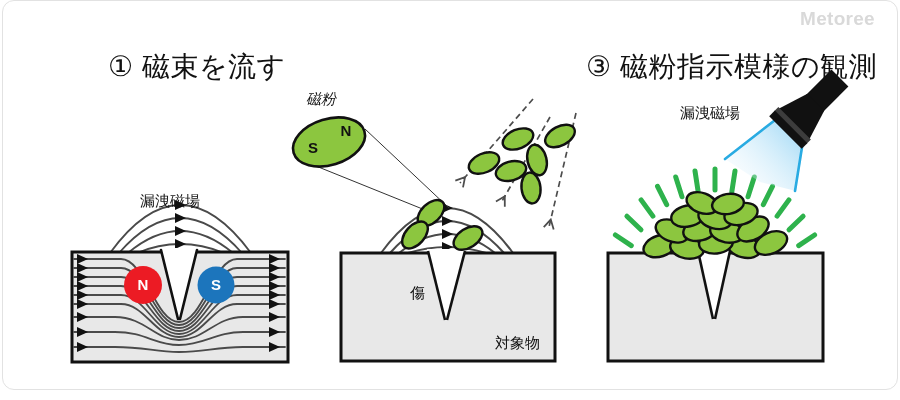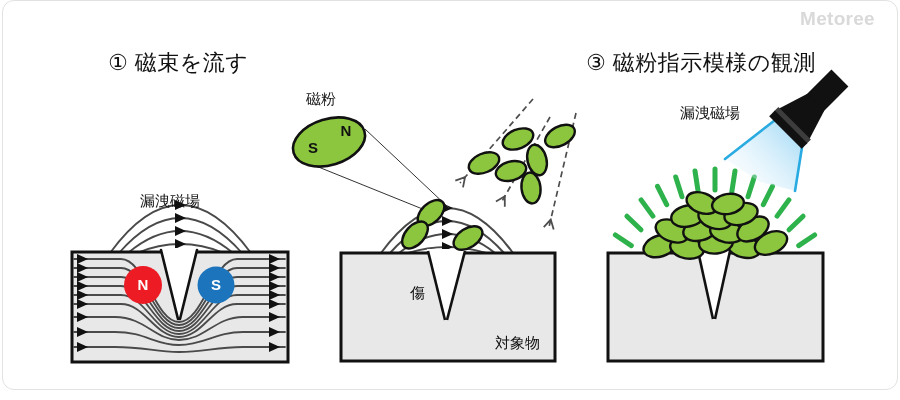--- a/index.html
+++ b/index.html
@@ -1,41 +1,41 @@
 <!DOCTYPE html>
 <html style="--particle-green: #8CC63F; --dash-green: #2EB24C; --pole-red: #EC1B24; --pole-blue: #1C75BC; --beam-blue: #29ABE2; --block-fill: #E8E8E8; --line-dark: #4A4A4A; --logo-gray: #D9D9D9;"><head>
 <meta charset="utf-8">
 <style>
   html,body{margin:0;padding:0;background:#fff;}
   body{width:900px;height:400px;position:relative;font-family:"Liberation Sans","DejaVu Sans",sans-serif;}
   .card{position:absolute;left:2px;top:0;width:894px;height:388px;background:#fff;
         border:1px solid #e2e2e2;border-radius:12px;overflow:hidden;}
   svg{position:absolute;left:0;top:0;}
   .lbl{position:absolute;color:#111;white-space:nowrap;z-index:5;}
-  .title{font-size:22px;letter-spacing:0.5px;font-weight:500;}
+  .title{font-size:28px;letter-spacing:0.5px;font-weight:500;}
   .small{font-size:15px;}
   .pole{position:absolute;z-index:6;color:#fff;font-weight:bold;font-size:15px;
         transform:translate(-50%,-52%);}
   .sn{position:absolute;z-index:6;color:#111;font-weight:bold;font-size:15px;
         transform:translate(-50%,-52%);}
   .logo{position:absolute;right:22px;top:7px;z-index:5;font-size:19px;font-weight:bold;
         letter-spacing:0.3px;color:var(--logo-gray,#d9d9d9);}
 </style>
 </head>
 <body>
 
 <div class="card">
 
   <div class="logo">Metoree</div>
 
   <div class="lbl title" style="left:105px;top:47px;">① 磁束を流す</div>
   <div class="lbl title" style="left:583px;top:47px;text-align:center;">③ 磁粉指示模様の観測</div>
 
   <div class="lbl small" style="left:137px;top:185px;margin-top:6px;">漏洩磁場</div>
-  <div class="lbl small" style="left:303px;top:89px;">磁粉</div>
+  <div class="lbl small" style="left:303px;top:89px;font-style:italic;">磁粉</div>
   <div class="lbl small" style="left:407px;top:283px;">傷</div>
   <div class="lbl small" style="left:492px;top:333px;">対象物</div>
   <div class="lbl small" style="left:677px;top:103px;">漏洩磁場</div>
 
   <div class="pole" style="left:140px;top:284px;">N</div>
   <div class="pole" style="left:213px;top:284px;">S</div>
   <div class="sn" style="left:310px;top:147px;">S</div>
   <div class="sn" style="left:343px;top:130px;">N</div>
 
   <svg width="900" height="400" viewBox="0 0 900 400">

